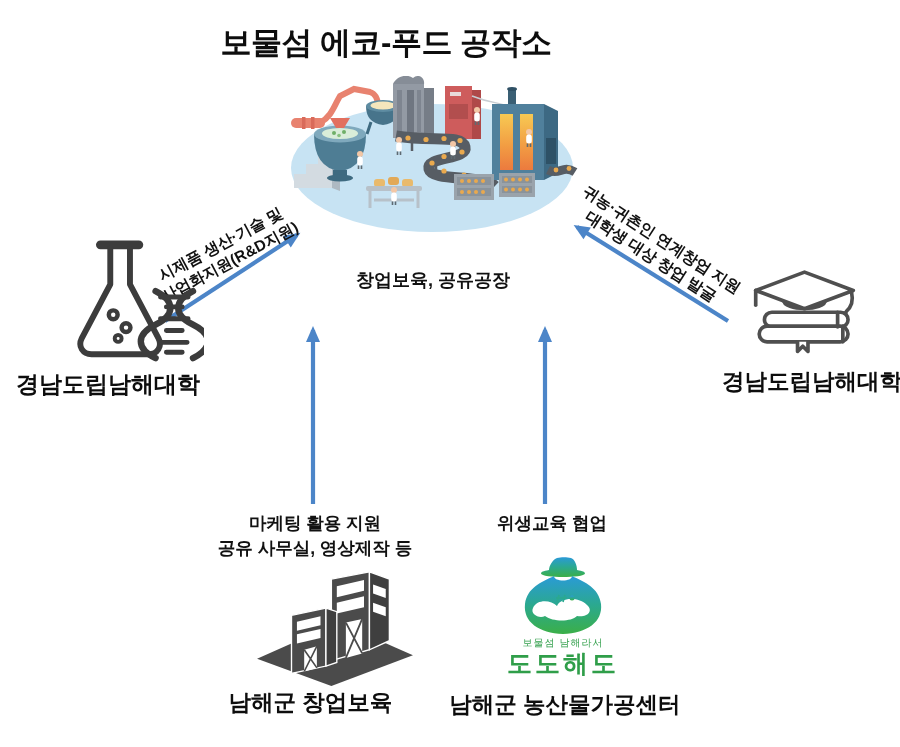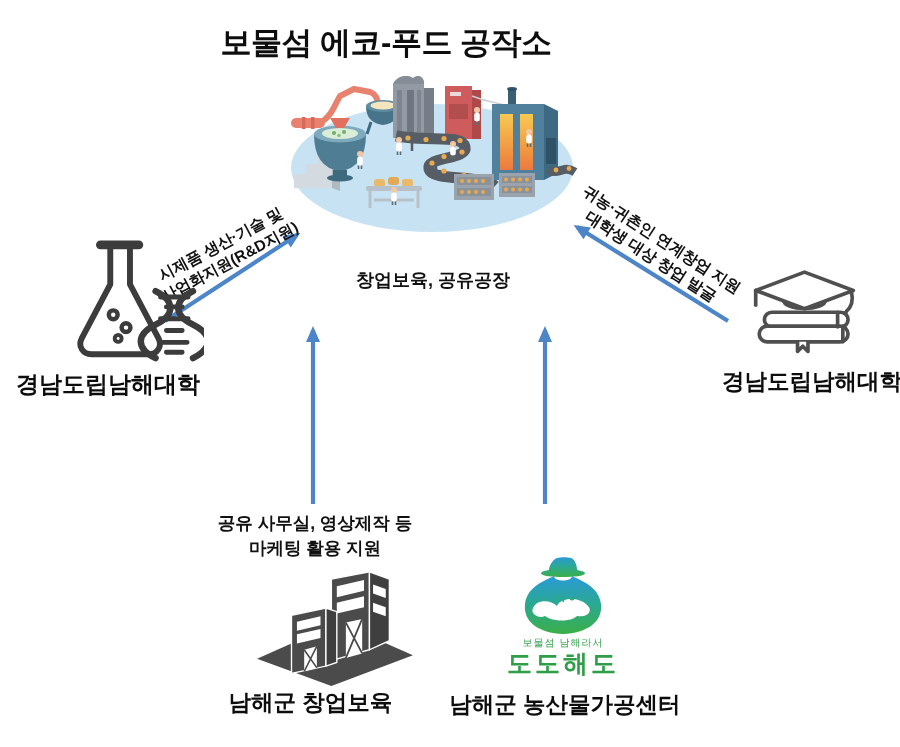--- a/index.html
+++ b/index.html
@@ -217,24 +217,25 @@
 
   <div class="abs edge-rot edge-research">
     <div>시제품 생산·기술 및</div>
     <div>사업화지원(R&amp;D지원)</div>
   </div>
   <div class="abs edge-rot edge-university">
     <div>귀농·귀촌인 연계창업 지원</div>
     <div>대학생 대상 창업 발굴</div>
   </div>
   <div class="abs edge-caption edge-teum">
+    <div>마케팅 활용 지원</div>
     <div>공유 사무실, 영상제작 등</div>
-    <div>마케팅 활용 지원</div>
   </div>
   <div class="abs edge-caption edge-processing">
+    <div>위생교육 협업</div>
   </div>
 
   <svg class="abs research-icon" viewBox="0 0 152 132">
     <g stroke="#3C3C3C" fill="none" stroke-linecap="round" stroke-linejoin="round">
       <path d="M48,9 H87" stroke-width="9"></path>
       <path d="M58,13 V49 L29,104 C25,112 30,120 39,120 H97 C106,120 111,112 107,104 L78,49 V13" stroke-width="6"></path>
       <circle cx="61" cy="80" r="4.5" stroke-width="4.5"></circle>
       <circle cx="74" cy="93" r="4.5" stroke-width="4.5"></circle>
       <circle cx="66" cy="104" r="3.5" stroke-width="4"></circle>
       <path d="M104,56 C124,66 124,80 104,90 C84,100 84,114 104,124" stroke-width="6.5"></path>

